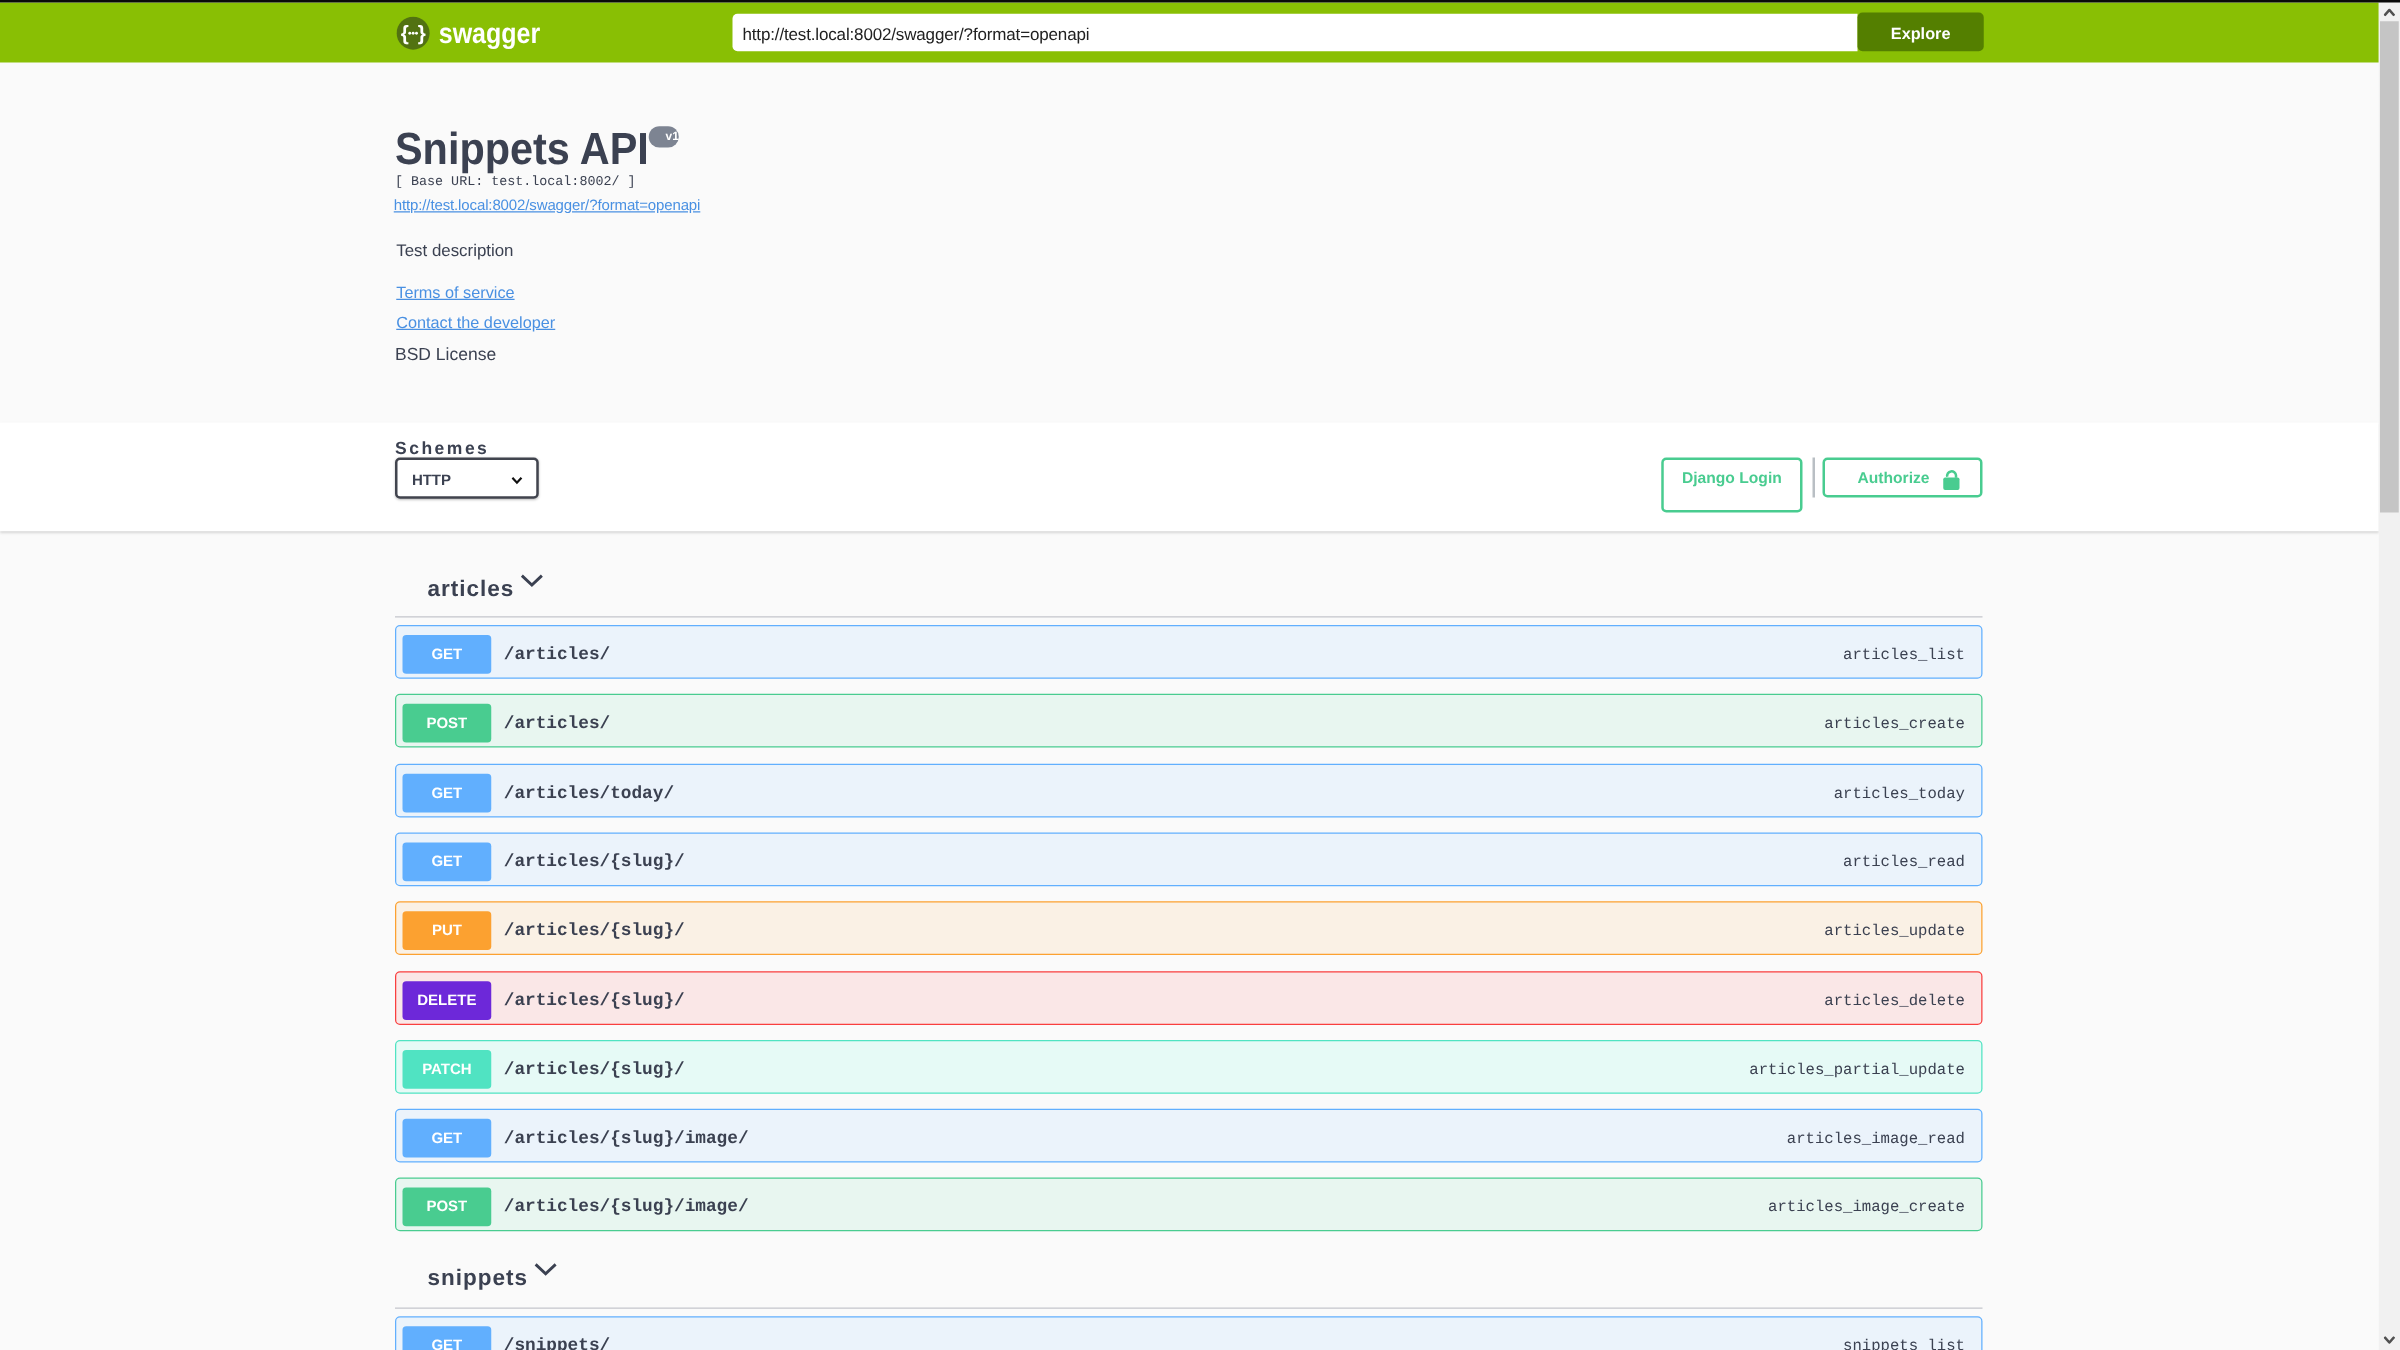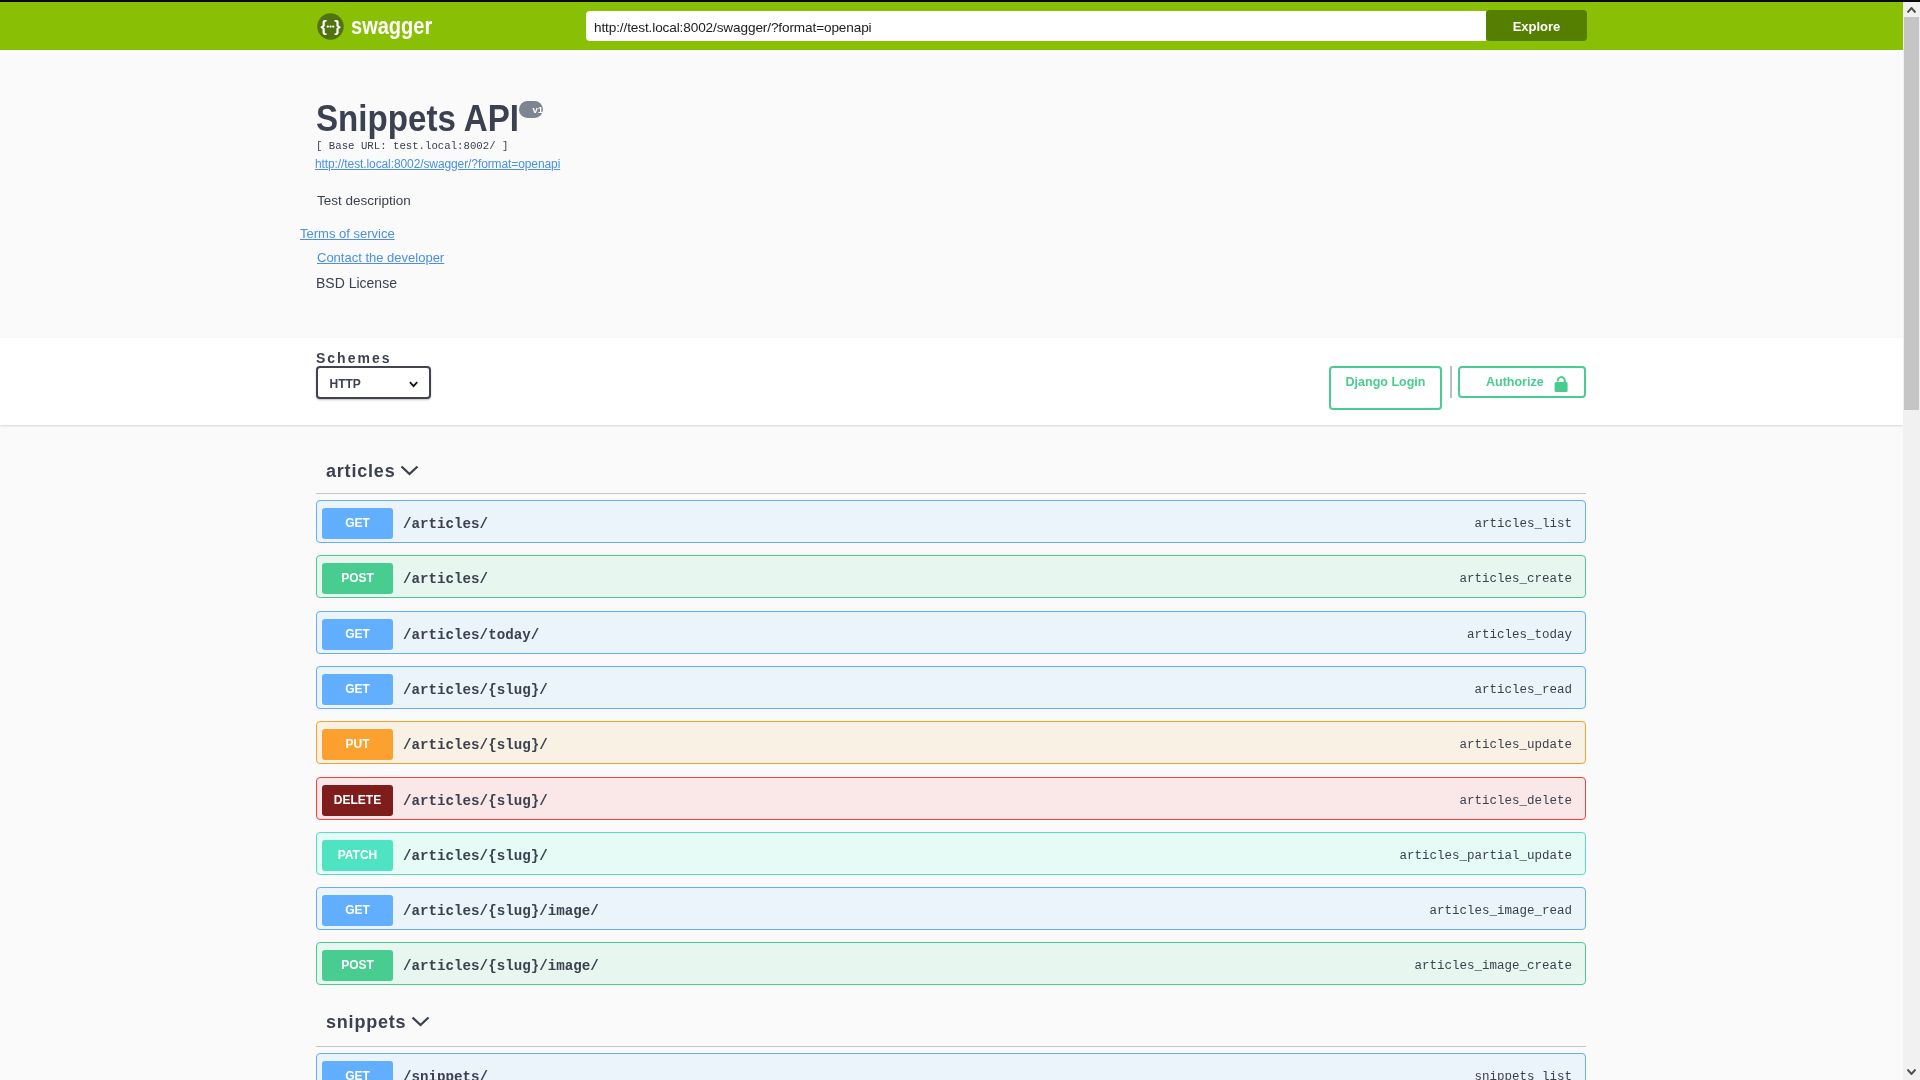--- a/index.html
+++ b/index.html
@@ -11,24 +11,24 @@
 .badge{position:absolute;left:5px;top:7px;width:71px;height:31px;border-radius:3px;color:#fff;font-weight:bold;font-size:12px;text-align:center;line-height:31px;font-family:"Liberation Sans",sans-serif}
 .path{position:absolute;left:86px;top:0;height:41px;line-height:46px;font-family:"Liberation Mono",monospace;font-weight:bold;font-size:14.2px;color:#3b4151}
 .opid{position:absolute;right:13px;top:0;height:41px;line-height:46.5px;font-family:"Liberation Mono",monospace;font-size:12.5px;color:#3b4151}
 .get{background:#ebf3fb;border-color:#61affe}
 .get .badge{background:#61affe}
 .post{background:#e8f6f0;border-color:#49cc90}
 .post .badge{background:#49cc90}
 .put{background:#faf1e5;border-color:#fca130}
 .put .badge{background:#fca130}
 .del{background:#fae7e7;border-color:#f93e3e}
-.del .badge{background:#7f1d1d}
+.del .badge{background:#6d28d9}
 .patch{background:#e6faf6;border-color:#50e3c2}
 .patch .badge{background:#50e3c2}
-.hdg{position:absolute;left:326px;font-size:18px;letter-spacing:0.8px;font-weight:bold;color:#3b4151;display:flex;align-items:center}
+.hdg{position:absolute;left:342px;font-size:18px;letter-spacing:0.8px;font-weight:bold;color:#3b4151;display:flex;}
 .hdg svg{margin-left:4.5px;margin-top:-2px}
 .divider{position:absolute;left:316px;width:1270px;height:1px;background:#c3c5cb}
 </style>
 </head>
 <body>
 
 <div class="abs" style="left:0;top:0;width:1920px;height:1.5px;background:#0a0a0a;z-index:5"></div>
 
 <div class="abs" style="left:0;top:1.5px;width:1903px;height:48.5px;background:#89bf04">
 
@@ -46,21 +46,21 @@
   <div class="abs" style="left:594px;top:9.5px;height:29px;line-height:33.4px;font-size:13.6px;letter-spacing:-0.12px;color:#212121">http://test.local:8002/swagger/?format=openapi</div>
 
   <div class="abs" style="left:1486px;top:8.5px;width:101px;height:31px;background:#547f00;border-radius:4px;color:#ffffff;font-weight:bold;font-size:13px;text-align:center;line-height:33px">Explore</div>
 </div>
 
 <div class="abs" style="left:316px;top:97.5px;font-size:36px;font-weight:bold;color:#3b4151;transform:scaleX(0.92);transform-origin:left">Snippets API</div>
 <div class="abs" style="left:519px;top:101px;width:24px;height:17px;border-radius:9px;background:#7d8492;color:#fff;font-size:9.5px;font-weight:bold;text-align:right;line-height:17px">v1</div>
 <div class="abs mono" style="left:316px;top:139.5px;font-size:10.7px;color:#3b4151">[ Base URL: test.local:8002/ ]</div>
 <a class="abs" style="left:315px;top:157px;font-size:12px;letter-spacing:-0.1px;color:#4990e2">http://test.local:8002/swagger/?format=openapi</a>
 <div class="abs" style="left:317px;top:192.5px;font-size:13.5px;color:#3b4151">Test description</div>
-<a class="abs" style="left:300px;top:226px;font-size:13px;color:#4990e2">Terms of service</a>
+<a class="abs" style="left:317px;top:226px;font-size:13px;color:#4990e2">Terms of service</a>
 <a class="abs" style="left:317px;top:250px;font-size:13px;color:#4990e2">Contact the developer</a>
 <div class="abs" style="left:316px;top:275px;font-size:14px;color:#3b4151">BSD License</div>
 
 <div class="abs" style="left:0;top:338px;width:1903px;height:87px;background:#fff;box-shadow:0 1px 2px 0 rgba(0,0,0,0.15)">
   <div class="abs" style="left:316px;top:12px;font-size:14px;letter-spacing:2px;font-weight:bold;color:#3b4151">Schemes</div>
   <div class="abs" style="left:316px;top:28px;width:115px;height:33px;background:#fff;border:2px solid #41444e;border-radius:4px;box-shadow:0 1px 2px 0 rgba(0,0,0,0.25)">
     <div class="abs" style="left:11.5px;top:0;height:28px;line-height:32px;font-size:12px;font-weight:bold;color:#3b4151">HTTP</div>
     <svg class="abs" style="left:91px;top:12.5px" width="10" height="7" viewBox="0 0 11 7">
         <path d="M1 1 L5 5.3 L9 1" fill="none" stroke="#111" stroke-width="2"></path>
       </svg>

